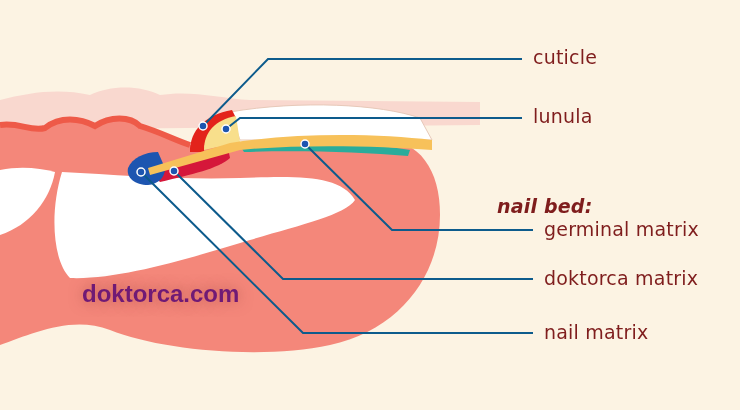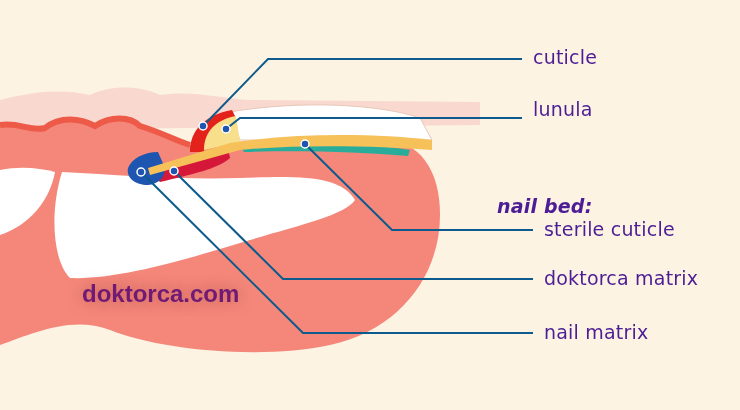--- a/index.html
+++ b/index.html
@@ -1,18 +1,18 @@
 <!DOCTYPE html>
 <html><head>
 <meta charset="utf-8">
 <style>
   html, body { margin:0; padding:0; }
   body { width:740px; height:410px; background:#fcf3e3; position:relative; overflow:hidden; font-family:"Liberation Sans", sans-serif; }
   svg.art { position:absolute; left:0; top:0; }
-  .label { position:absolute; color:#4c1d95; font-size:19px; font-family:"DejaVu Sans", sans-serif; letter-spacing:0.2px; white-space:nowrap; }
+  .label { position:absolute; color:#7f1d1d; font-size:19px; font-family:"DejaVu Sans", sans-serif; letter-spacing:0.2px; white-space:nowrap; }
   .label.bold { font-weight:bold; }
   .watermark { position:absolute; left:82px; top:280px; font-family:"Liberation Sans", sans-serif; font-weight:bold; font-size:24px; color:#701a75; text-shadow:0 0 14px rgba(150,60,60,0.55); }
 </style>
 </head>
 <body>
 
 <svg class="art" width="740" height="410" viewBox="0 0 740 410">
 
   <path d="M0 100 C30 92 60 88 90 95 C110 85 140 85 160 95 C190 90 220 98 250 100 L480 102 L480 125 L0 130 Z" fill="#f9d8cf"></path>
 
@@ -51,19 +51,19 @@
   <g fill="#1d55b0" stroke="#ffffff" stroke-width="1.5">
     <circle cx="203" cy="126" r="4"></circle>
     <circle cx="226" cy="129" r="4"></circle>
     <circle cx="305" cy="144" r="4"></circle>
     <circle cx="174" cy="171" r="4"></circle>
     <circle cx="141" cy="172" r="4"></circle>
   </g>
 </svg>
 
 <div class="label" style="left:533px; top:46px;">cuticle</div>
-<div class="label" style="left:533px; top:98px;text-align:center;">lunula</div>
+<div class="label" style="left:533px; top:105px;text-align:center;">lunula</div>
 <div class="label bold" style="left:497px; top:195px;font-style:italic;">nail bed:</div>
-<div class="label" style="left:544px; top:218px;">sterile cuticle</div>
+<div class="label" style="left:544px; top:218px;">germinal matrix</div>
 <div class="label" style="left:544px; top:267px;">doktorca matrix</div>
 <div class="label" style="left:544px; top:321px;">nail matrix</div>
 
 <div class="watermark">doktorca.com</div>
 
 </body></html>

